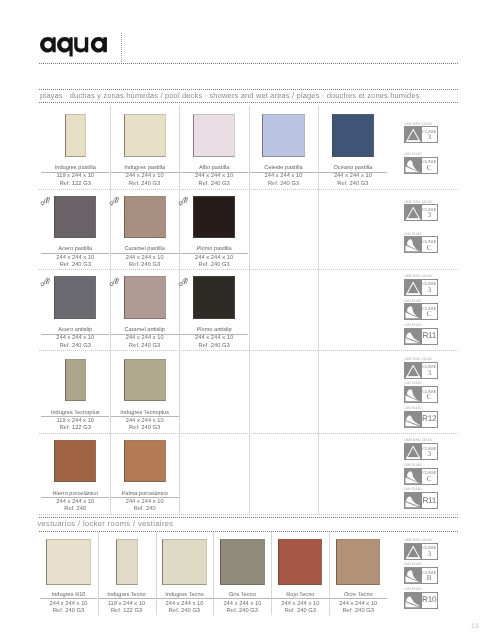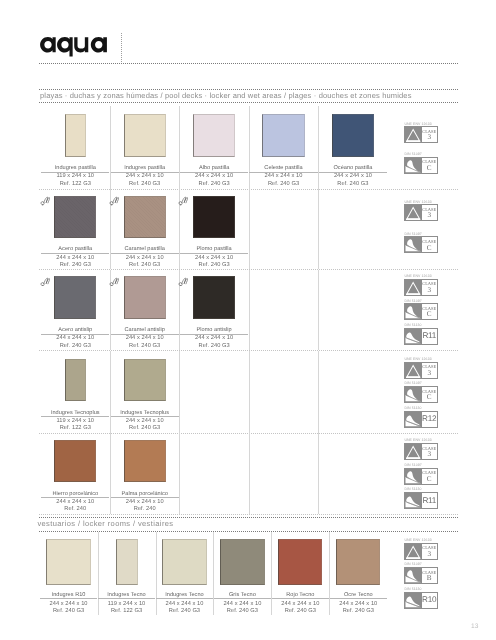--- a/index.html
+++ b/index.html
@@ -39,21 +39,21 @@
           <path d="M32 0 C14 0 0 14 0 31.5 C0 49 14 63.5 32 63.5 C41 63.5 47.5 59.5 51 54.5 L51 62.5 L64 62.5 L64 1 L51 1 L51 9 C47.5 3.8 41 0 32 0 Z M32.5 16.5 C40.8 16.5 47.5 23.2 47.5 31.8 C47.5 40.4 40.8 47 32.5 47 C24.2 47 17.5 40.4 17.5 31.8 C17.5 23.2 24.2 16.5 32.5 16.5 Z"></path>
           <path d="M101.5 0 C83.5 0 69.5 14 69.5 31.5 C69.5 49 83.5 63.5 101.5 63.5 C110.5 63.5 117 59.5 120.5 54.5 L120.5 80 L133.5 80 L133.5 1 L120.5 1 L120.5 9 C117 3.8 110.5 0 101.5 0 Z M102 16.5 C110.3 16.5 117 23.2 117 31.8 C117 40.4 110.3 47 102 47 C93.7 47 87 40.4 87 31.8 C87 23.2 93.7 16.5 102 16.5 Z"></path>
           <path d="M140 1 L140 37 C140 53.5 151 63.5 166 63.5 C174 63.5 180 60 183.5 55.5 L183.5 62.5 L197.5 62.5 L197.5 1 L183.5 1 L183.5 36.5 C183.5 43.8 177.5 47.5 169 47.5 C160.5 47.5 153.5 44 153.5 36.5 L153.5 1 Z"></path>
           <path d="M240 0 C222 0 208 14 208 31.5 C208 49 222 63.5 240 63.5 C249 63.5 255.5 59.5 259 54.5 L259 62.5 L274 62.5 L274 1 L259 1 L259 9 C255.5 3.8 249 0 240 0 Z M240.5 16.5 C248.8 16.5 255.5 23.2 255.5 31.8 C255.5 40.4 248.8 47 240.5 47 C232.2 47 225.5 40.4 225.5 31.8 C225.5 23.2 232.2 16.5 240.5 16.5 Z"></path>
         </g>
       </svg></div>
     <div class="logo-vrule"></div>
     <div class="rule" style="left:39.4px;top:63px;width:418.3px;"></div>
     <div>
       <div class="rule" style="left:39.4px;top:88.5px;width:418.3px;"></div>
-      <div class="sec-head" style="left:40px;top:92.1px;letter-spacing:0.155px;">playas · duchas y zonas húmedas / pool decks · locker and wet areas / plages · douches et zones humides</div>
+      <div class="sec-head" style="left:40px;top:92.1px;letter-spacing:0.155px;">playas · duchas y zonas húmedas / pool decks · showers and wet areas / plages · douches et zones humides</div>
       <div class="rule" style="left:39.4px;top:102.2px;width:418.3px;"></div>
       <div>
         <div class="vdiv" style="left:110px;top:105.5px;height:83.30000000000001px;"></div>
         <div class="vdiv" style="left:179.4px;top:105.5px;height:83.30000000000001px;"></div>
         <div class="vdiv" style="left:248.8px;top:105.5px;height:83.30000000000001px;"></div>
         <div class="vdiv" style="left:318.20000000000005px;top:105.5px;height:83.30000000000001px;"></div>
         <div>
           <div class="swatch" style="left:64.65px;top:114.2px;width:21.3px;height:42.4px;background:#E8DEC6;border-left:1.1px solid rgba(70,66,60,0.62);border-bottom:0.9px solid rgba(90,86,78,0.5);border-top:0.35px solid rgba(120,116,110,0.3);border-right:0.35px solid rgba(140,136,130,0.25);"></div>
           <div class="lbl lname" style="left:40.60000000000001px;top:165.8px;width:69.4px;">Indugres pastilla</div>
           <div class="sepline" style="left:41.20000000000001px;top:171.6px;width:68.2px;"></div>

